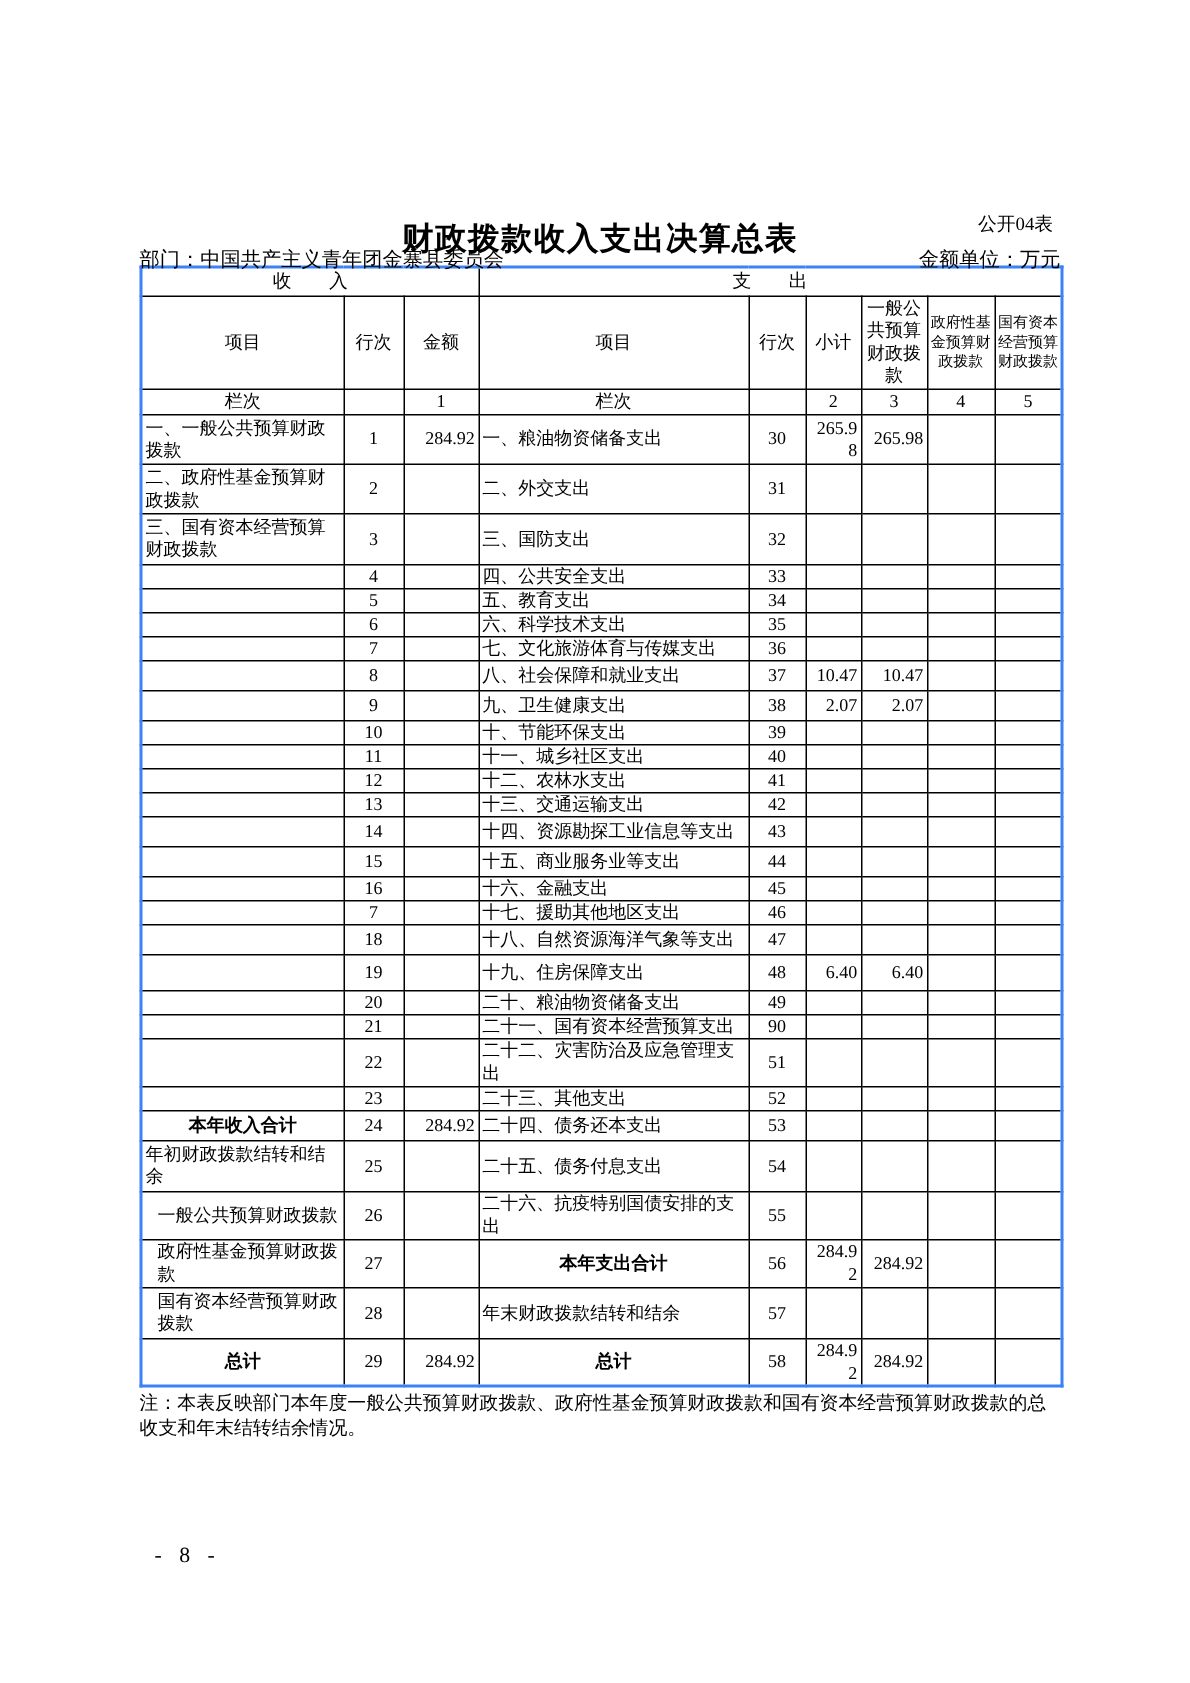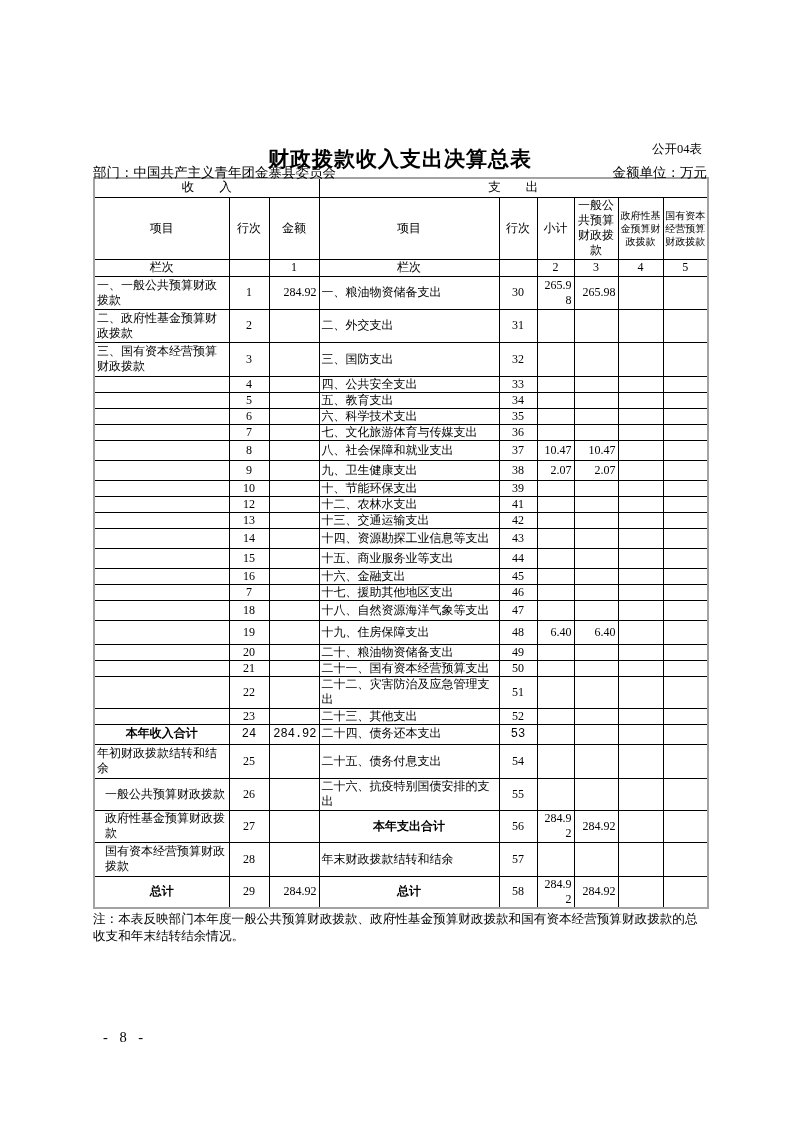--- a/index.html
+++ b/index.html
@@ -21,21 +21,21 @@
     position:absolute; top:141px; left:0; width:614px;
     text-align:right; font-size:12.5px; padding-right:5px;
   }
   .meta-row {
     position:absolute; top:164px; left:0; width:614px;
     display:flex; justify-content:space-between; font-size:13.5px;
   }
   table.fiscal {
     margin-top:177px;
     border-collapse:collapse; table-layout:fixed; width:614px;
-    border:2px solid #a3a3a3;
+    border:2px solid #3b82f6;
     font-size:12px;
   }
   table.fiscal td {
     border:1px solid #000; padding:0 2px; vertical-align:middle;
     line-height:15px; overflow:hidden; word-break:break-all;
   }
   tr.sec-row td { text-align:center; font-size:12.5px; height:19px; line-height:17px; }
   tr.hdr-row td { text-align:center; height:62px; }
   tr.hdr-row td.hsmall { font-size:10px; line-height:13px; padding:0 1px; }
   tr.hdr-row td.hmed   { font-size:12px; line-height:15px; padding:0 1px; }
@@ -211,20 +211,31 @@
           <td class="amt"></td>
           <td class="item">十、节能环保支出</td>
           <td class="num">39</td>
           <td class="amt"></td>
           <td class="amt"></td>
           <td class="amt"></td>
           <td class="amt"></td>
         </tr>
         <tr style="height: 14px;">
           <td class="item"></td>
+          <td class="num">11</td>
+          <td class="amt"></td>
+          <td class="item">十一、城乡社区支出</td>
+          <td class="num">40</td>
+          <td class="amt"></td>
+          <td class="amt"></td>
+          <td class="amt"></td>
+          <td class="amt"></td>
+        </tr>
+        <tr style="height: 14px;">
+          <td class="item"></td>
           <td class="num">12</td>
           <td class="amt"></td>
           <td class="item">十二、农林水支出</td>
           <td class="num">41</td>
           <td class="amt"></td>
           <td class="amt"></td>
           <td class="amt"></td>
           <td class="amt"></td>
         </tr>
         <tr style="height: 14px;">
@@ -313,21 +324,21 @@
           <td class="amt"></td>
           <td class="amt"></td>
           <td class="amt"></td>
           <td class="amt"></td>
         </tr>
         <tr style="height: 14px;">
           <td class="item"></td>
           <td class="num">21</td>
           <td class="amt"></td>
           <td class="item">二十一、国有资本经营预算支出</td>
-          <td class="num">50</td>
+          <td class="num">90</td>
           <td class="amt"></td>
           <td class="amt"></td>
           <td class="amt"></td>
           <td class="amt"></td>
         </tr>
         <tr style="height: 32px;">
           <td class="item"></td>
           <td class="num">22</td>
           <td class="amt"></td>
           <td class="item">二十二、灾害防治及应急管理支出</td>
@@ -341,21 +352,21 @@
           <td class="item"></td>
           <td class="num">23</td>
           <td class="amt"></td>
           <td class="item">二十三、其他支出</td>
           <td class="num">52</td>
           <td class="amt"></td>
           <td class="amt"></td>
           <td class="amt"></td>
           <td class="amt"></td>
         </tr>
-        <tr style="height: 20px; font-family: Liberation Mono, monospace;">
+        <tr style="height: 20px;">
           <td class="item total">本年收入合计</td>
           <td class="num">24</td>
           <td class="amt">284.92</td>
           <td class="item">二十四、债务还本支出</td>
           <td class="num">53</td>
           <td class="amt"></td>
           <td class="amt"></td>
           <td class="amt"></td>
           <td class="amt"></td>
         </tr>

